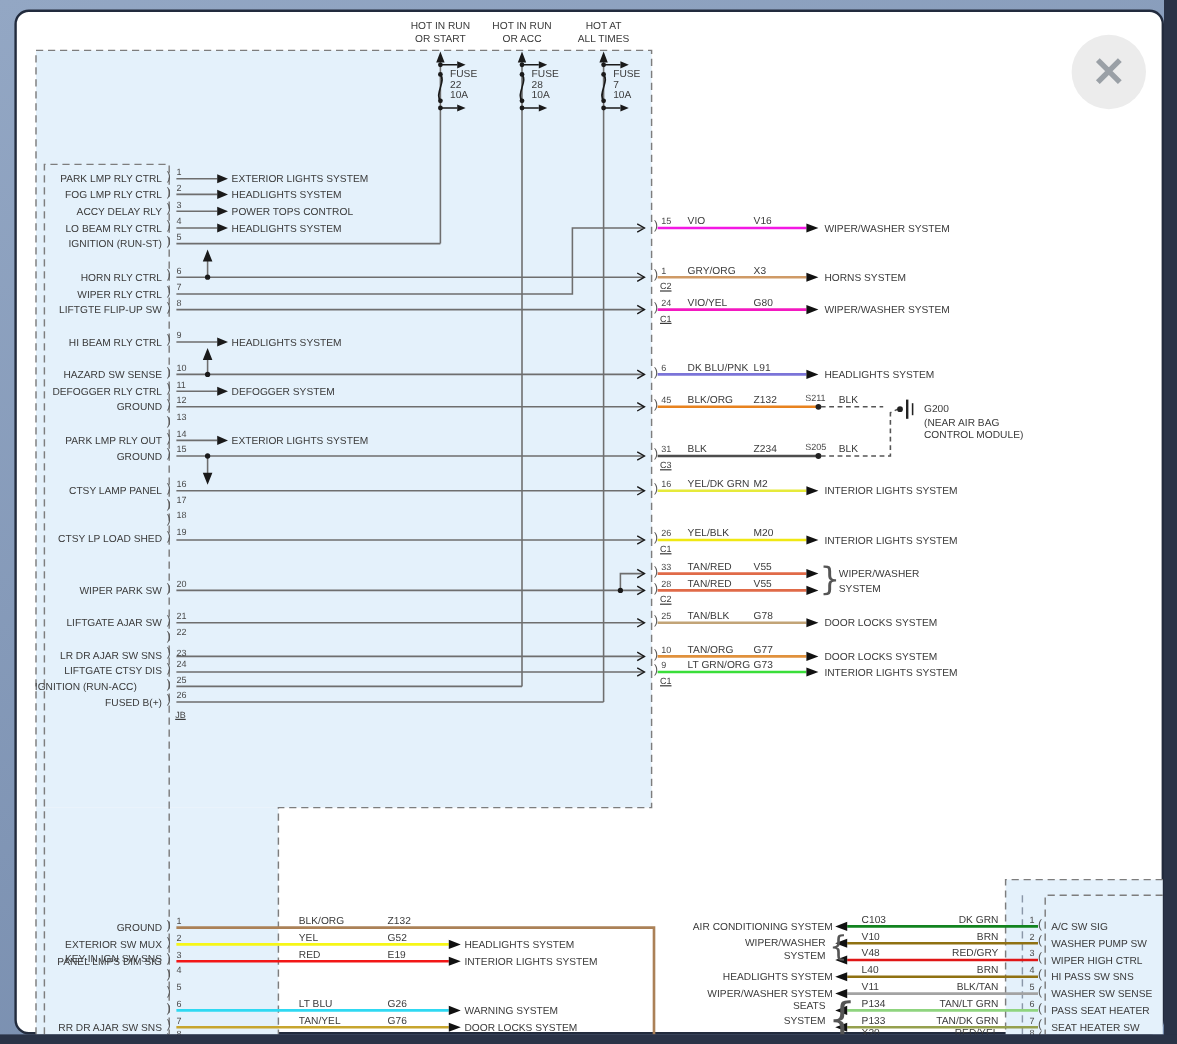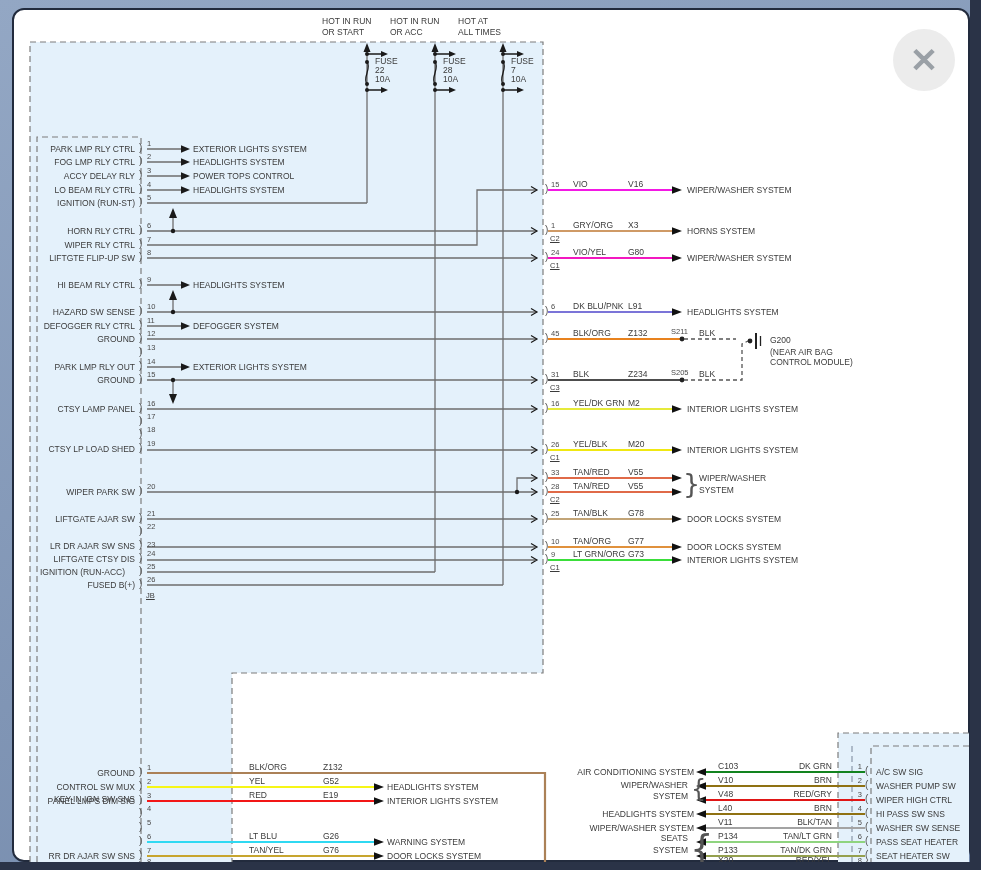--- a/index.html
+++ b/index.html
@@ -3,21 +3,21 @@
 <meta charset="utf-8">
 <style>
   html,body{margin:0;padding:0}
   #stage{position:relative;width:981px;height:870px;background:linear-gradient(160deg,#93a7c4,#7288aa);font-family:"Liberation Sans",sans-serif;overflow:hidden}
   #card{position:absolute;left:12px;top:8px;width:958px;height:854px;box-sizing:border-box;background:#ffffff;border:2.5px solid #222b3d;border-radius:12px}
   #strip-right{position:absolute;left:970px;top:0;width:11px;height:870px;background:#2a3347;pointer-events:none}
   #strip-bottom{position:absolute;left:0;top:862px;width:981px;height:8px;background:#2a3347;pointer-events:none}
   svg#lines{position:absolute;left:0;top:0}
   .t{position:absolute;font-size:8.5px;line-height:10px;color:#3b3b3b;white-space:nowrap;font-style:normal}
   .r{text-align:right}
-  .c{}
+  .c{text-align:center}
   .s{font-size:7.5px;line-height:9px;color:#4a4a4a}
   .u{font-size:7.5px;line-height:9px;text-decoration:underline}
   .b{position:absolute;font-size:10px;line-height:10px;color:#555;font-style:normal}
   .brace{position:absolute;color:#555;font-style:normal;font-family:"DejaVu Sans",sans-serif;line-height:1}
   #close-btn{position:absolute;left:893px;top:29px;width:62px;height:62px;border-radius:50%;background:#ececec;display:flex;align-items:center;justify-content:center;cursor:pointer}
   #close-btn i{font-style:normal;font-size:34px;font-weight:bold;color:#9aa0a6}
 </style>
 </head>
 <body>
 
@@ -229,21 +229,21 @@
   <i class="b" style="left:139px;top:526px">)</i>
     <i class="t s" style="left:147px;top:522px">22</i>
   <i class="b" style="left:139px;top:540px">)</i>
     <i class="t s" style="left:147px;top:540px">23</i>
     <i class="t r" style="left:14px;top:541px;width:121px">LR DR AJAR SW SNS</i>
   <i class="b" style="left:139px;top:553px">)</i>
     <i class="t s" style="left:147px;top:549px">24</i>
     <i class="t r" style="left:14px;top:554px;width:121px">LIFTGATE CTSY DIS</i>
   <i class="b" style="left:139px;top:566px">)</i>
     <i class="t s" style="left:147px;top:562px">25</i>
-    <i class="t r" style="left:14px;top:567px;width:111px">IGNITION (RUN-ACC)</i>
+    <i class="t r" style="left:14px;top:567px;width:100px">IGNITION (RUN-ACC)</i>
   <i class="b" style="left:139px;top:579px">)</i>
     <i class="t s" style="left:147px;top:575px">26</i>
     <i class="t r" style="left:14px;top:580px;width:121px">FUSED B(+)</i>
   <i class="t u" style="left:146px;top:591px">JB</i>
 
   <i class="b" style="left:545px;top:184px">)</i>
     <i class="t s" style="left:551px;top:180px">15</i>
     <i class="t" style="left:573px;top:179px">VIO</i>
     <i class="t" style="left:628px;top:179px">V16</i>
     <i class="t" style="left:687px;top:185px">WIPER/WASHER SYSTEM</i>
@@ -321,21 +321,21 @@
   <i class="t" style="left:770px;top:347px">(NEAR AIR BAG</i>
   <i class="t" style="left:770px;top:357px">CONTROL MODULE)</i>
 
   <i class="b" style="left:139px;top:767px">)</i>
     <i class="t s" style="left:147px;top:763px">1</i>
     <i class="t r" style="left:14px;top:768px;width:121px">GROUND</i>
     <i class="t" style="left:249px;top:762px">BLK/ORG</i>
     <i class="t" style="left:323px;top:762px">Z132</i>
   <i class="b" style="left:139px;top:781px">)</i>
     <i class="t s" style="left:147px;top:777px">2</i>
-    <i class="t r" style="left:14px;top:782px;width:121px">CONTROL SW MUX</i>
+    <i class="t r" style="left:14px;top:782px;width:121px">EXTERIOR SW MUX</i>
     <i class="t" style="left:249px;top:776px">YEL</i>
     <i class="t" style="left:323px;top:776px">G52</i>
     <i class="t" style="left:387px;top:782px">HEADLIGHTS SYSTEM</i>
   <i class="b" style="left:139px;top:795px">)</i>
     <i class="t s" style="left:147px;top:791px">3</i>
     <i class="t r" style="left:14px;top:796px;width:121px">PANEL LMPS DIM SIG</i>
     <i class="t" style="left:249px;top:790px">RED</i>
     <i class="t" style="left:323px;top:790px">E19</i>
     <i class="t" style="left:387px;top:796px">INTERIOR LIGHTS SYSTEM</i>
   <i class="b" style="left:139px;top:808px">)</i>

